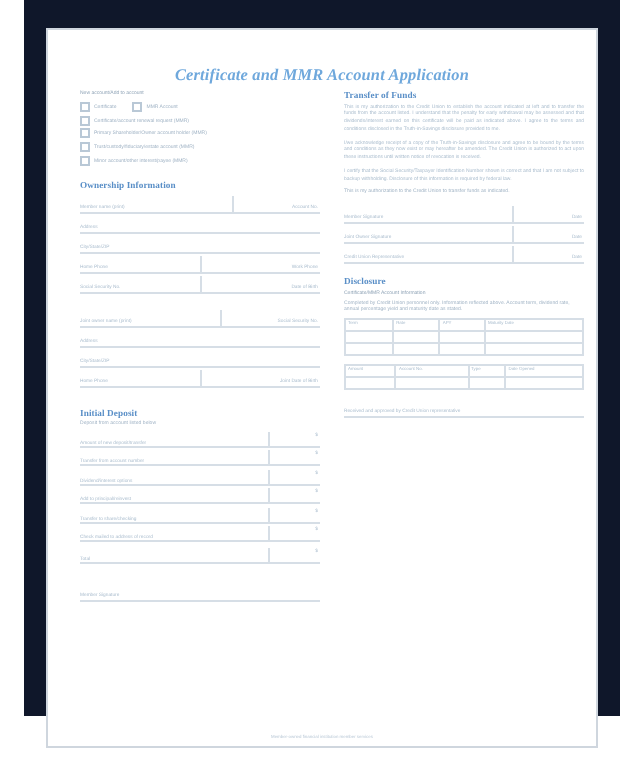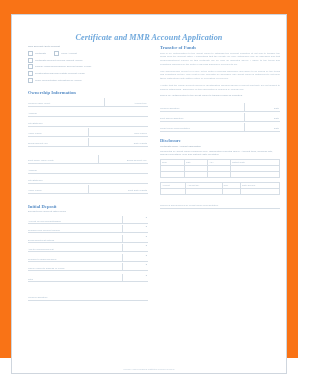--- a/index.html
+++ b/index.html
@@ -8,24 +8,24 @@
     background: #ffffff;
   }
   body {
     width: 298px;
     height: 386px;
     overflow: hidden;
     font-family: "Liberation Sans", sans-serif;
   }
   .page {
     position: absolute;
-    left: 0; top: 0;
+    left: 12px; top: 0;
     width: 298px;
     height: 358px;
-    background: #f97316;
+    background: #0f172a;
   }
   
   .sheet {
     position: absolute;
     left: 11px;
     top: 14px;
     width: 276px;
     height: 360px;
     border: 1px solid #cfd6de;
     background: #ffffff;

